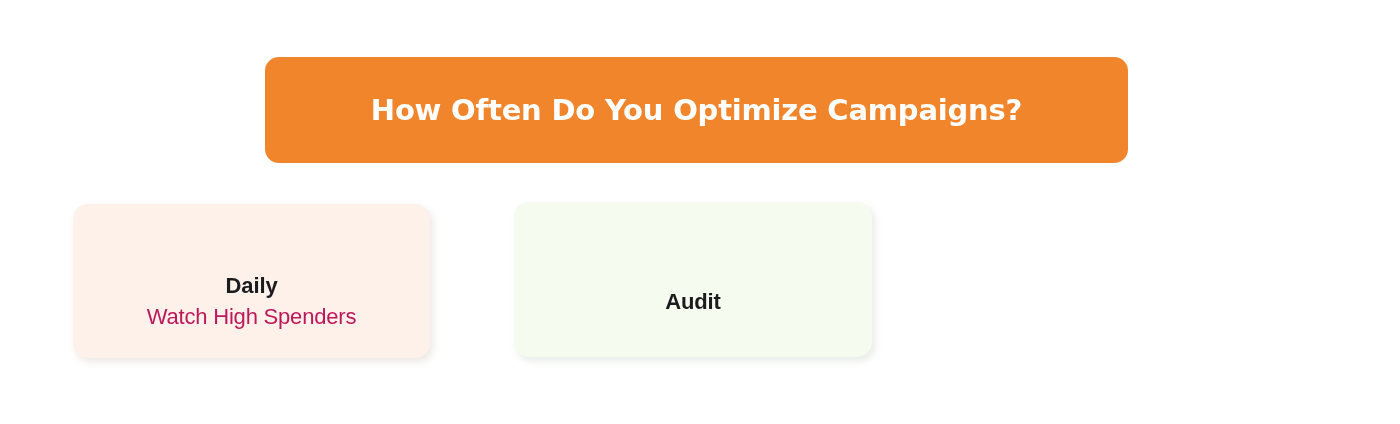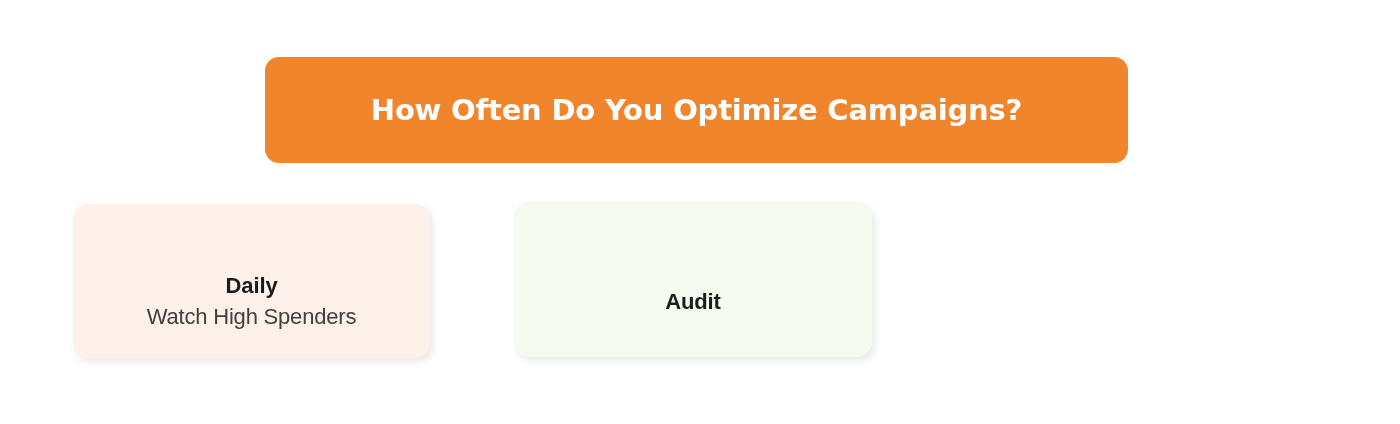--- a/index.html
+++ b/index.html
@@ -67,21 +67,21 @@
     font-weight: bold;
     color: #1c1c20;
     line-height: 1.15;
     letter-spacing: -0.1px;
     white-space: nowrap;
   }
   .card-subtitle {
     font-family: "Liberation Sans", "DejaVu Sans", sans-serif;
     font-size: 22px;
     font-weight: normal;
-    color: #404040;
+    color: #be185d;
     line-height: 1.2;
     letter-spacing: -0.2px;
     white-space: nowrap;
   }
 
   
   .card-daily {
     left: 73px;
     top: 204px;
     width: 357px;

